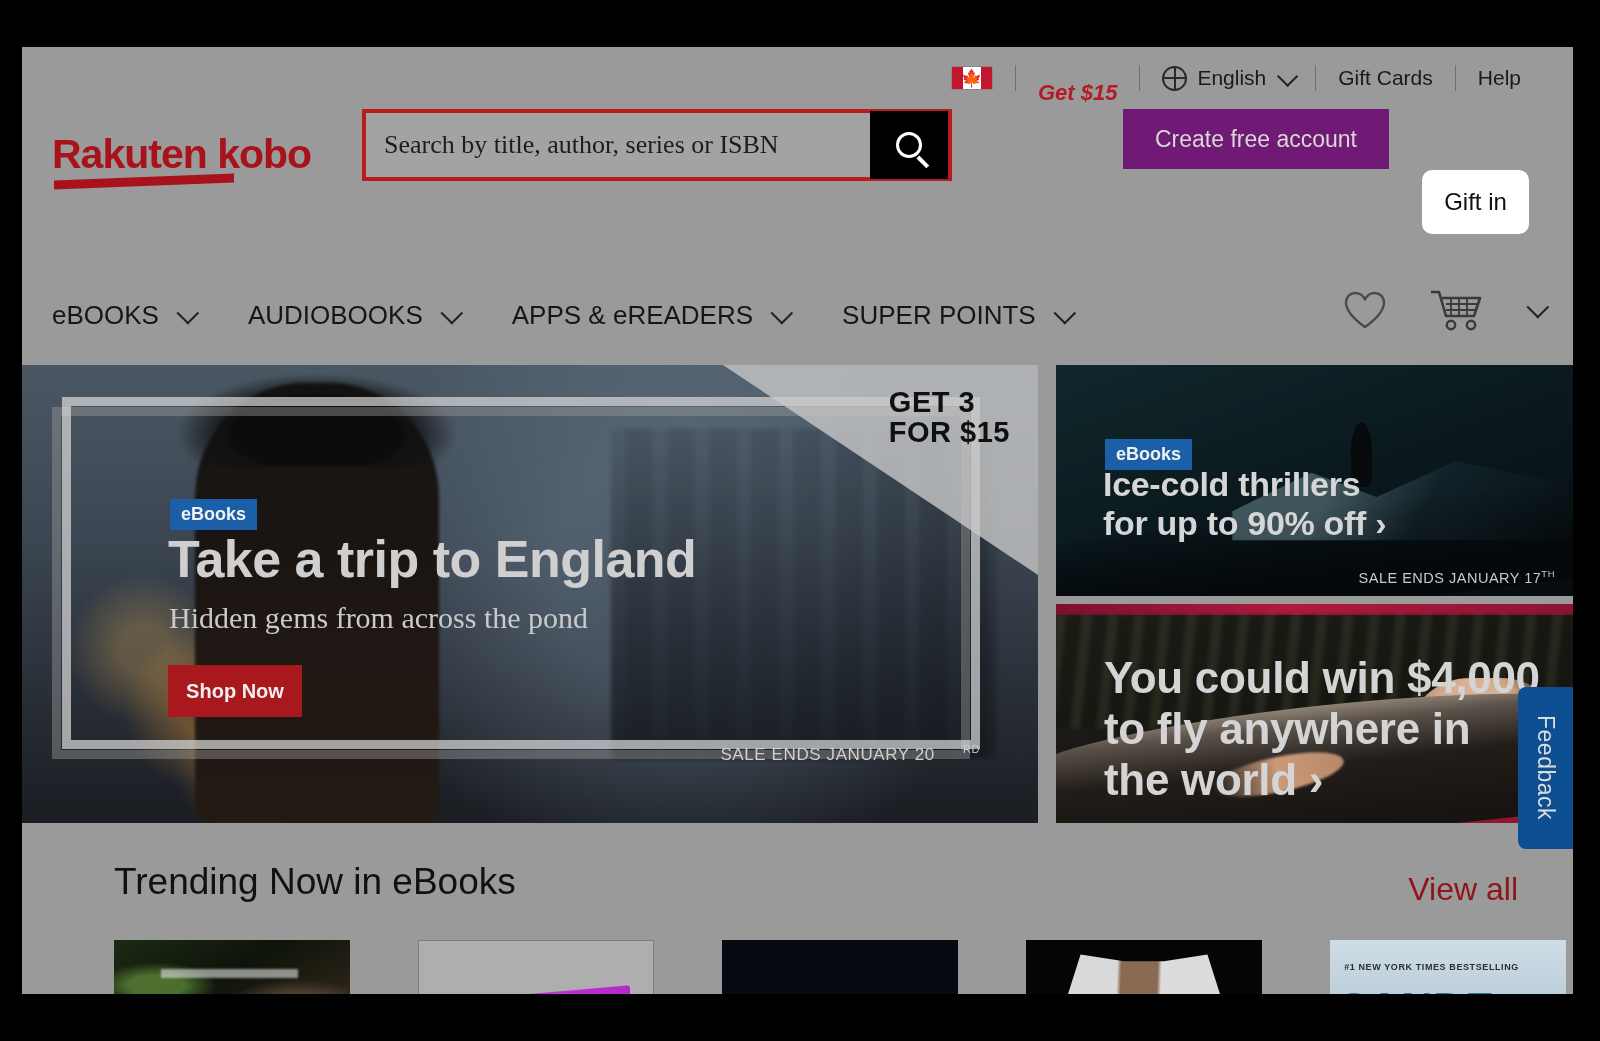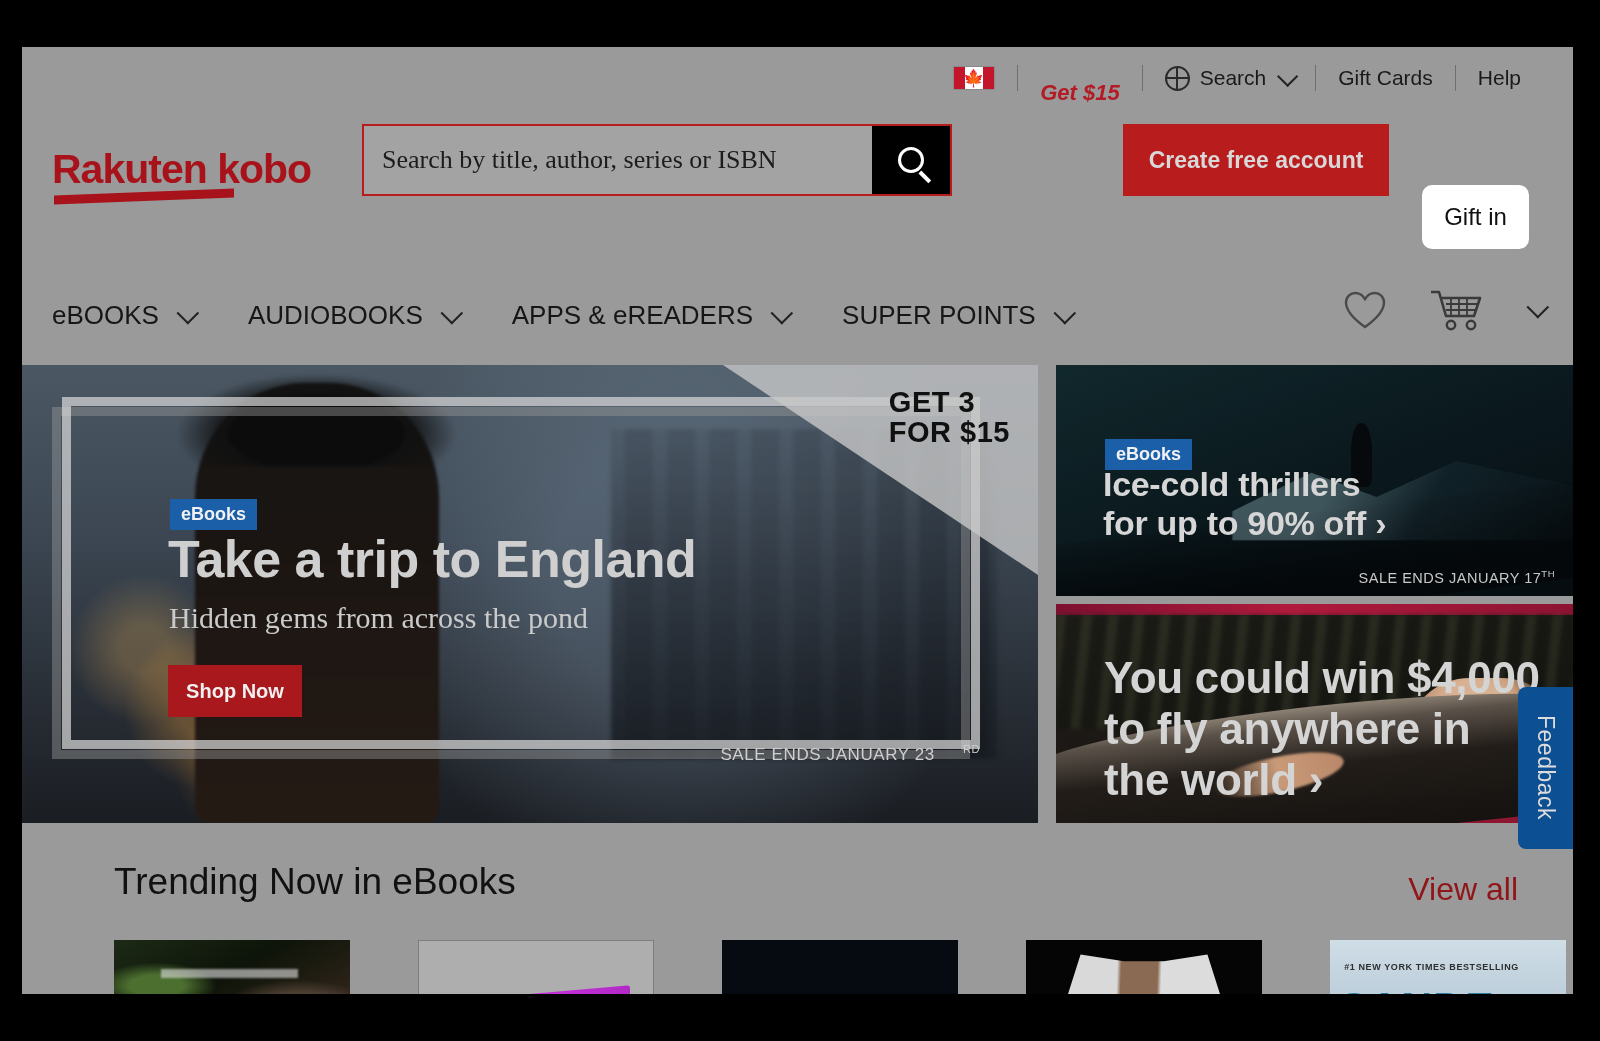--- a/index.html
+++ b/index.html
@@ -20,31 +20,31 @@
   .flag .bar.l{left:0;}
   .flag .bar.r{right:0;}
   .flag .leaf{position:absolute;left:50%;top:50%;transform:translate(-50%,-50%);color:#c3152c;font-size:17px;line-height:1;}
   .get15{color:#b31b25;font-style:italic;font-weight:bold;font-size:22px;margin-top:29px;}
   .globe{width:25px;height:25px;border:2px solid #2a2a2a;border-radius:50%;margin-right:10px;position:relative;box-sizing:border-box;}
   .globe:before{content:"";position:absolute;left:50%;top:-1px;bottom:-1px;width:0;border-left:2px solid #2a2a2a;transform:translateX(-1px);}
   .globe:after{content:"";position:absolute;left:-1px;right:-1px;top:50%;height:0;border-top:2px solid #2a2a2a;transform:translateY(-1px);}
   .chev{display:inline-block;width:13px;height:13px;border-right:2.5px solid #222;border-bottom:2.5px solid #222;transform:rotate(45deg) translateY(-3px);margin-left:12px;}
 
   
-  #masthead{position:absolute;left:0;top:61px;width:1551px;height:150px;}
+  #masthead{position:absolute;left:0;top:46px;width:1551px;height:150px;}
   #logo{position:absolute;left:30px;top:38px;font-size:41px;font-weight:bold;color:#a8131b;letter-spacing:-1px;font-family:"Liberation Sans",sans-serif;}
   #logo .kobo{font-weight:bold;}
   #logo .underline{position:absolute;left:2px;top:46px;width:180px;height:9px;background:#a8131b;transform:skewY(-2.2deg);}
-  #searchwrap{position:absolute;left:340px;top:16px;width:590px;height:72px;background:#a3a3a3;border:2px solid #b91c1c;box-sizing:border-box;display:flex;align-items:center;}
+  #searchwrap{position:absolute;left:340px;top:16px;width:590px;height:72px;background:#a3a3a3;border:4px solid #b91c1c;box-sizing:border-box;display:flex;align-items:center;}
   #searchinput{flex:1;border:0;background:transparent;font-family:"Liberation Serif",serif;font-size:26px;color:#1c1c1c;padding:0 18px;outline:none;}
   #searchinput::placeholder{color:#1c1c1c;opacity:1;}
   #searchbtn{width:78px;height:68px;background:#000;border:0;display:flex;align-items:center;justify-content:center;cursor:pointer;}
   .mag{width:26px;height:26px;border:3.5px solid #fff;border-radius:50%;position:relative;box-sizing:border-box;}
   .mag:after{content:"";position:absolute;right:-11px;bottom:-8px;width:14px;height:3.5px;background:#fff;transform:rotate(45deg);}
-  #createacct{position:absolute;left:1101px;top:16px;width:266px;height:72px;background:#b91c1c;color:#d8d8d8;border:0;font-size:23px;font-weight:bold;cursor:pointer;font-family:"Liberation Sans",sans-serif;}
+  #createacct{position:absolute;left:1101px;top:16px;width:266px;height:60px;background:#701a75;color:#d8d8d8;border:0;font-size:23px;font-weight:normal;cursor:pointer;font-family:"Liberation Sans",sans-serif;}
   #signin{position:absolute;left:1400px;top:77px;width:107px;height:64px;background:#fff;border:0;border-radius:10px;font-size:24px;color:#111;cursor:pointer;font-family:"Liberation Sans",sans-serif;z-index:40;}
 
   
   #mainnav{position:absolute;left:0;top:213px;width:1551px;height:120px;}
   .nav-items{position:absolute;left:30px;top:40px;display:flex;align-items:center;}
   .nav-item{display:flex;align-items:center;font-size:26px;color:#161616;margin-right:55px;white-space:nowrap;cursor:pointer;}
   .nav-chev{display:inline-block;width:14px;height:14px;border-right:2.5px solid #222;border-bottom:2.5px solid #222;transform:rotate(45deg) translateY(-4px);margin-left:18px;}
   .nav-right{position:absolute;right:30px;top:28px;display:flex;align-items:center;gap:42px;}
   .heart{width:44px;height:40px;position:relative;cursor:pointer;}
   .heart svg{display:block;}
@@ -158,21 +158,21 @@
               <span class="leaf">🍁</span>
           </span>
         </div>
         <div class="util-sep"></div>
         <div class="util-item">
           <span class="get15">Get $15</span>
         </div>
         <div class="util-sep"></div>
         <div class="util-item">
           <span class="globe"></span>
-          <span>Search</span>
+          <span>English</span>
           <span class="chev"></span>
         </div>
         <div class="util-sep"></div>
         <div class="util-item">Gift Cards</div>
         <div class="util-sep"></div>
         <div class="util-item">Help</div>
       </div>
     </div>
 
     <div id="masthead">
@@ -244,21 +244,21 @@
         <div class="hero-flag-text">
           <div>GET 3</div>
           <div>FOR $15</div>
         </div>
 
         <span id="hero-badge" class="badge-ebooks">eBooks</span>
         <div id="hero-title">Take a trip to England</div>
         <div id="hero-sub">Hidden gems from across the pond</div>
         <button id="hero-cta">Shop Now</button>
         <div id="hero-sale">
-          <span>SALE ENDS JANUARY 23</span><sup>RD</sup>
+          <span>SALE ENDS JANUARY 20</span><sup>RD</sup>
         </div>
       </div>
 
       <div id="promocol">
         <div id="promo1" class="promo">
           <div class="p1-ground"></div>
           <div class="p1-ice"></div>
           <div class="p1-fig"></div>
           <span id="promo1-badge" class="badge-ebooks">eBooks</span>
           <div id="promo1-title">

